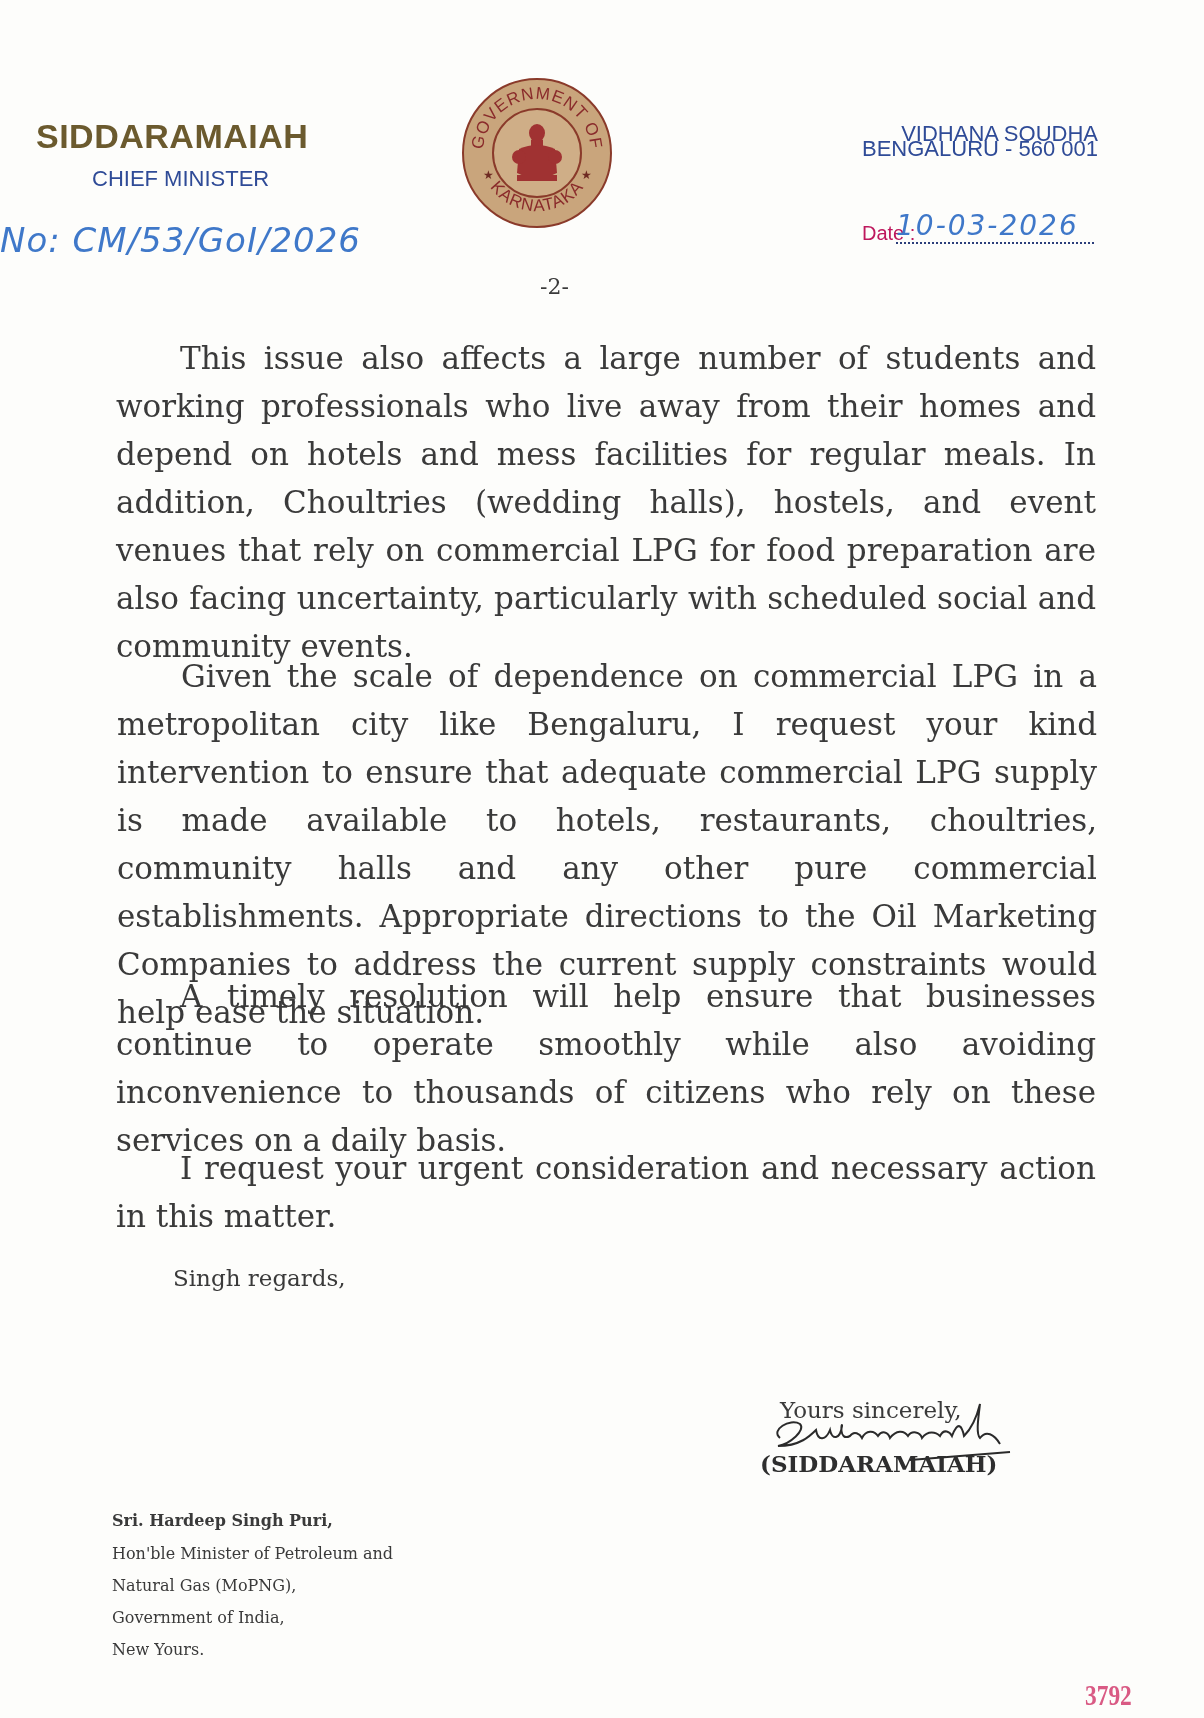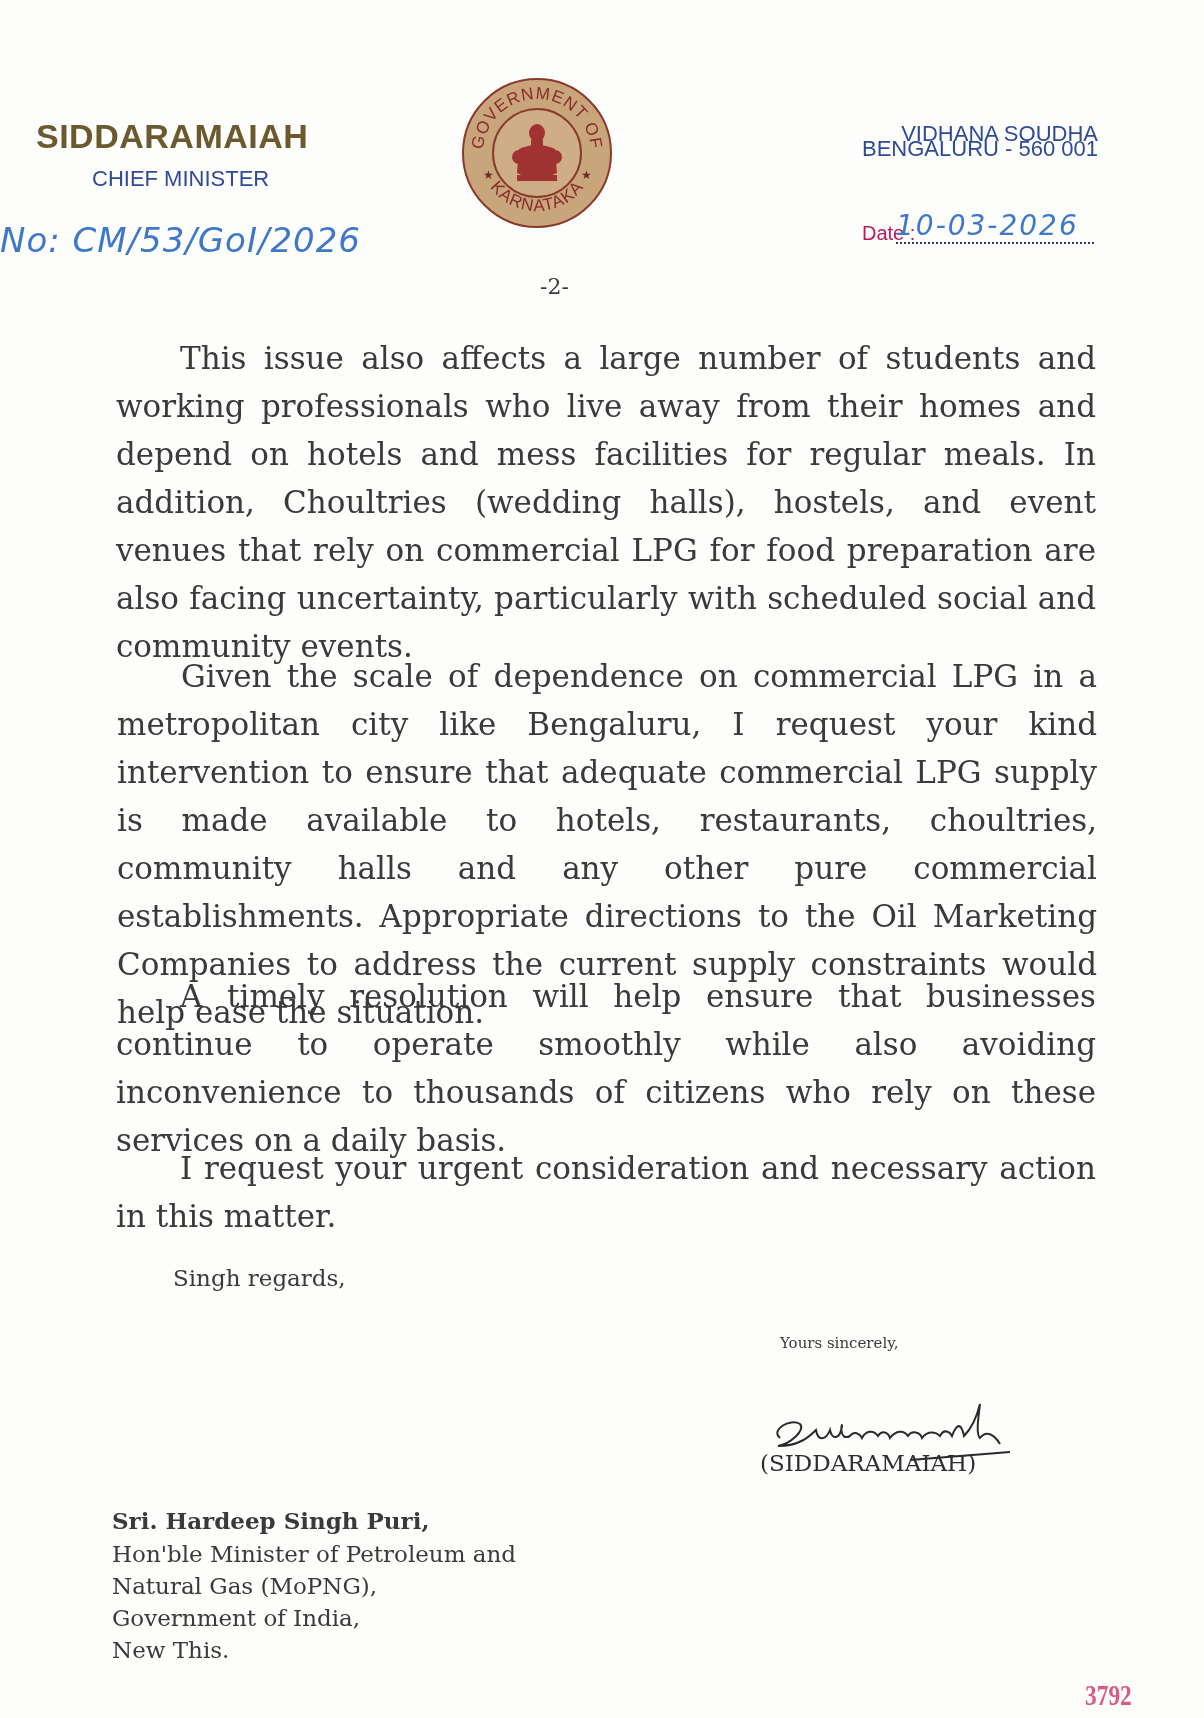--- a/index.html
+++ b/index.html
@@ -15,24 +15,24 @@
   #date-label { left:862px; top:222px; font-size:20px; color:#be185d; }
   #date-value { left:896px; top:209px; width:198px; font-size:28px; color:#3f78c9; font-style:italic; border-bottom:2px dotted #2b3e7a; font-family:"DejaVu Sans", sans-serif; letter-spacing:2px; }
   #page-num { left:540px; top:274px; font-size:22px; }
   #seal { left:461px; top:77px; width:152px; height:152px; }
   .para { left:116px; width:980px; font-size:31px; line-height:48px; text-align:justify; text-indent:64px; margin:0; }
   #p1 { top:334px; }
   #p2 { top:652px; left:117px; }
   #p3 { top:972px; }
   #p4 { top:1144px; }
   #closing { left:173px; top:1265px; font-size:23px; }
-  #yours { left:780px; top:1334px; font-size:15px; }
+  #yours { left:780px; top:1397px; font-size:23px; }
   #signature { left:770px; top:1400px; width:300px; height:68px; }
-  #signer { left:760px; top:1450px; font-size:23px; font-weight:normal; color:#2e2e2e; }
-  .addr { left:112px; font-size:23px; line-height:32px; }
+  #signer { left:760px; top:1450px; font-size:23px; font-weight:bold; color:#2e2e2e; }
+  .addr { left:112px; font-size:16px; line-height:32px; }
   #addr-name { top:1505px; font-weight:bold; }
   #addr-l1 { top:1538px; }
   #addr-l2 { top:1570px; }
   #addr-l3 { top:1602px; }
   #addr-l4 { top:1634px; }
   #doc-number { left:1085px; top:1678px; font-size:30px; font-weight:bold; color:#d95a84; font-family:"Liberation Serif", serif; transform:scaleX(0.78); transform-origin:left; }
 </style>
 </head>
 <body>
 
@@ -88,15 +88,15 @@
     <path d="M10 38 C 0 30, 20 18, 30 24 C 36 30, 20 44, 8 46 C 30 46, 40 36, 46 30 C 48 42, 56 40, 60 30 C 62 40, 70 40, 72 26 C 72 20, 68 42, 80 36 C 84 30, 90 34, 92 38 C 96 30, 104 30, 108 36 C 112 30, 118 32, 120 38 C 126 30, 134 30, 138 36 C 142 30, 150 32, 152 38 C 158 30, 166 32, 170 36 C 174 28, 180 32, 182 36 C 188 20, 192 26, 194 36 C 200 30, 206 20, 210 4 C 208 20, 206 34, 210 38 C 216 30, 224 34, 230 44" fill="none" stroke="#2a2a2a" stroke-width="2"></path>
     <path d="M140 60 L 240 52" stroke="#2a2a2a" stroke-width="2"></path>
   </svg>
 </div>
 <div class="abs serif" id="signer">(SIDDARAMAIAH)</div>
 
 <div class="abs serif addr" id="addr-name">Sri. Hardeep Singh Puri,</div>
 <div class="abs serif addr" id="addr-l1">Hon'ble Minister of Petroleum and</div>
 <div class="abs serif addr" id="addr-l2">Natural Gas (MoPNG),</div>
 <div class="abs serif addr" id="addr-l3">Government of India,</div>
-<div class="abs serif addr" id="addr-l4">New This.</div>
+<div class="abs serif addr" id="addr-l4">New Yours.</div>
 
 <div class="abs" id="doc-number">3792</div>
 
 </body></html>

